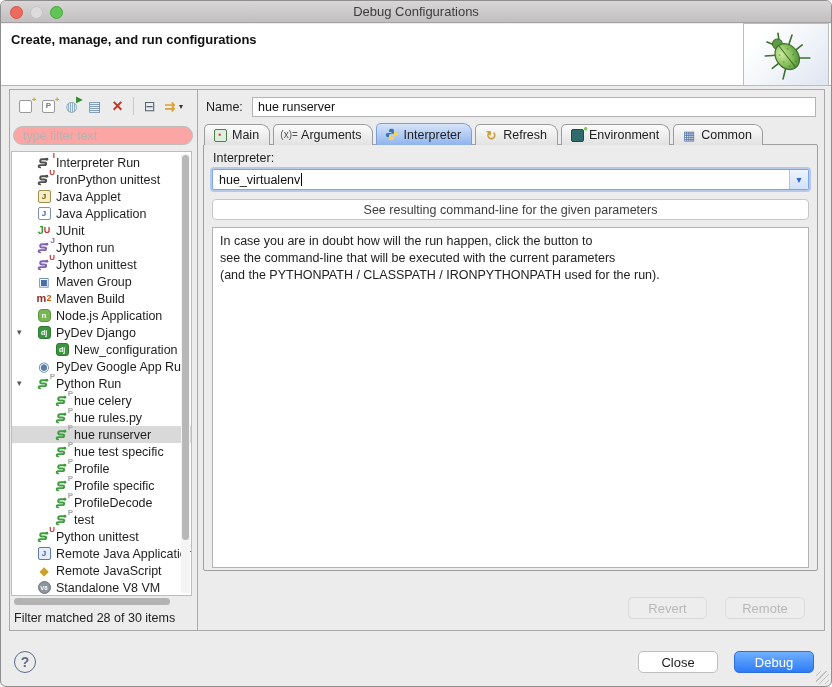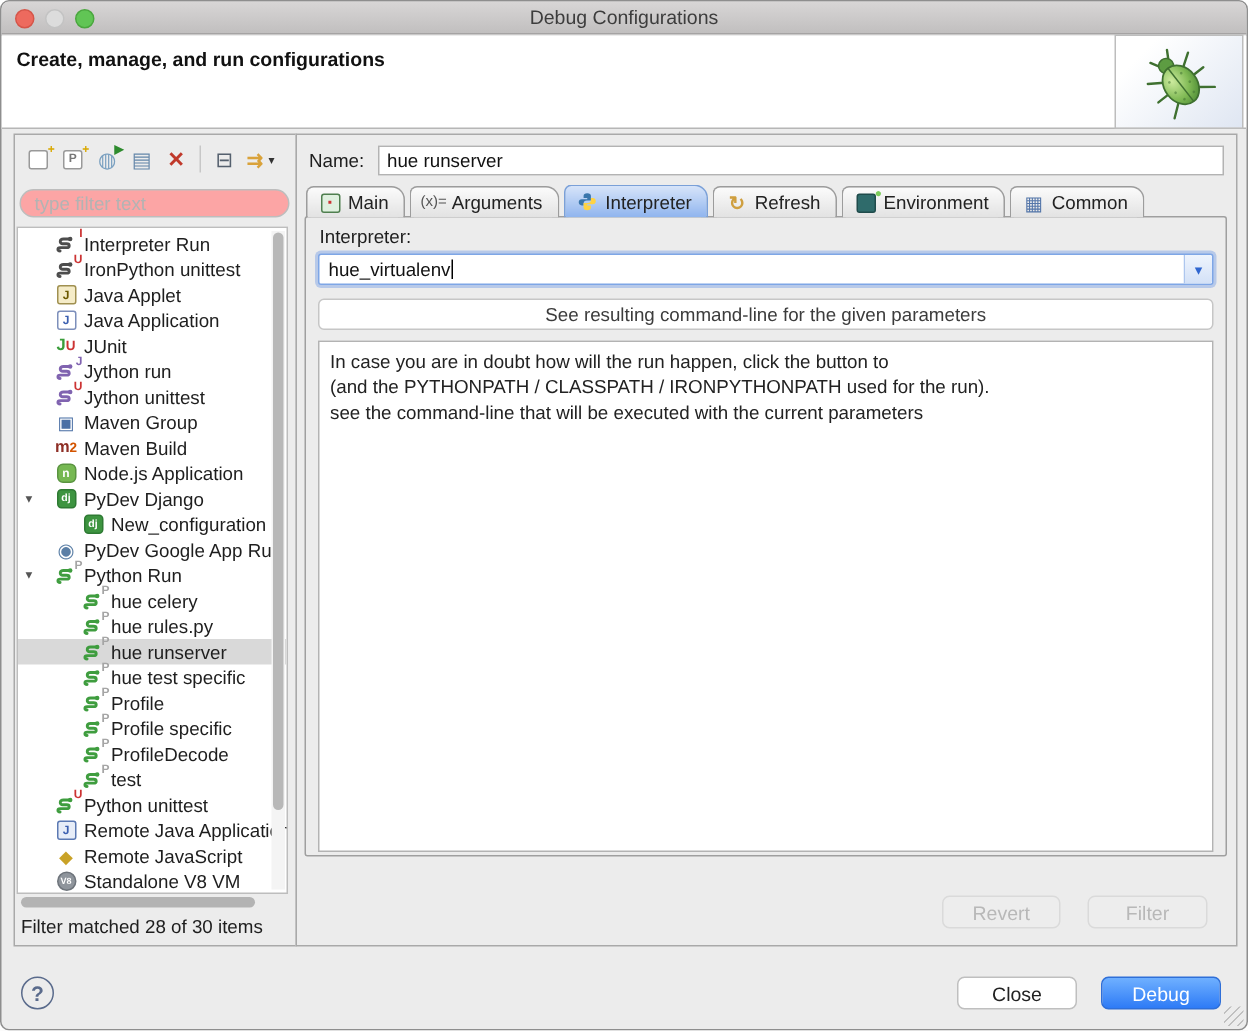--- a/index.html
+++ b/index.html
@@ -478,25 +478,25 @@
     <div class="groupbox">
       <div class="interp-label">Interpreter:</div>
       <div class="combo">
         <span class="val">hue_virtualenv</span>
         <span class="caret"></span>
         <span class="arrow">▾</span>
       </div>
       <button class="see-btn">See resulting command-line for the given parameters</button>
       <div class="infoarea" id="infoarea">
           <div>In case you are in doubt how will the run happen, click the button to</div>
+          <div>see the command-line that will be executed with the current parameters</div>
           <div>(and the PYTHONPATH / CLASSPATH / IRONPYTHONPATH used for the run).</div>
-          <div>see the command-line that will be executed with the current parameters</div>
         </div>
     </div>
     <button class="btn disabled" id="revert-btn">Revert</button>
-    <button class="btn disabled" id="apply-btn">Filter</button>
+    <button class="btn disabled" id="apply-btn">Remote</button>
   </div>
 
   <button class="help-btn">?</button>
   <button class="btn" id="close-btn">Close</button>
   <button class="btn" id="debug-btn">Debug</button>
   <div class="grip"></div>
 </div>
 
 </body></html>

